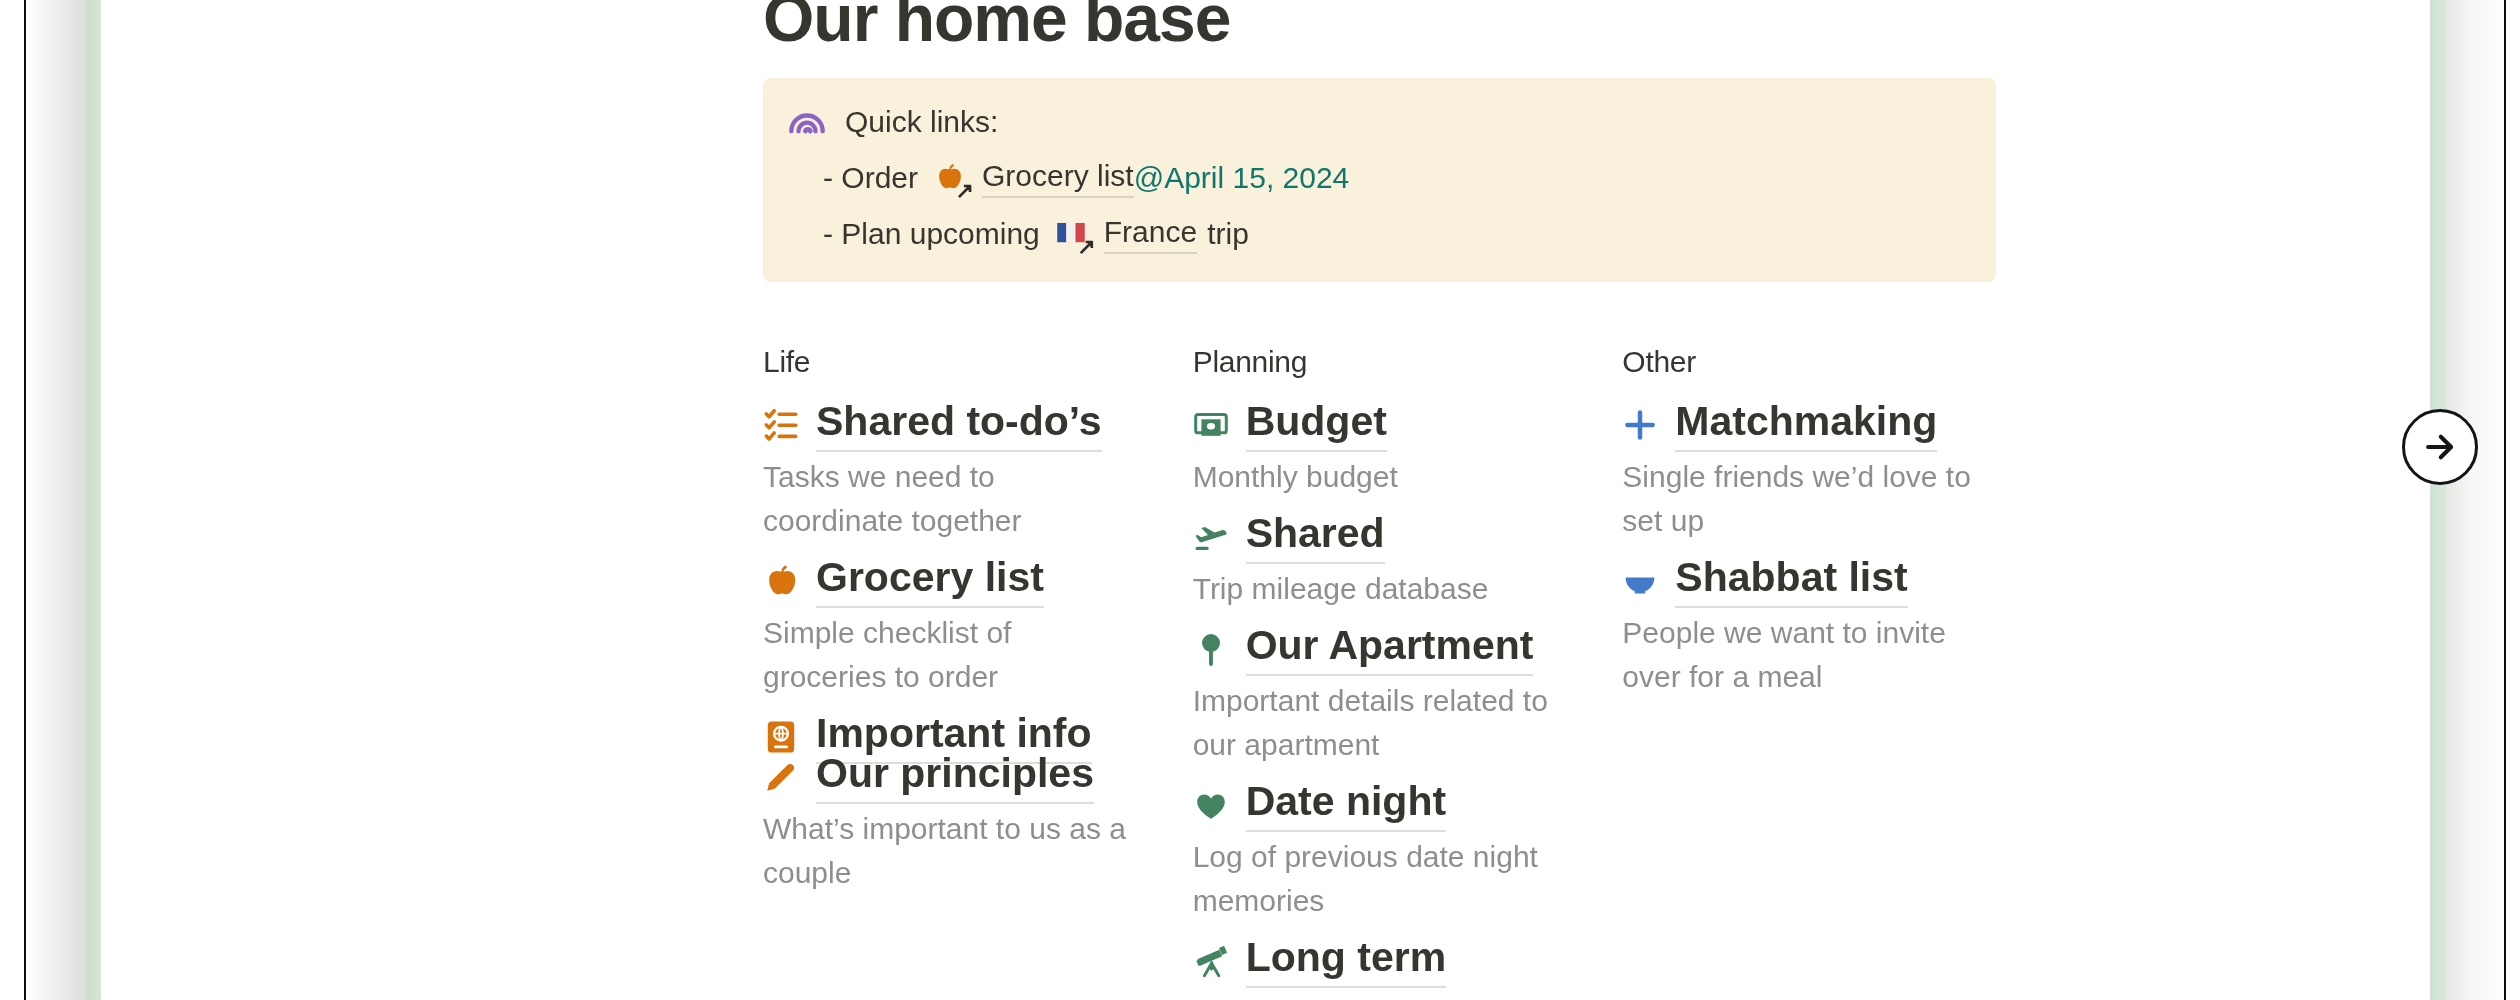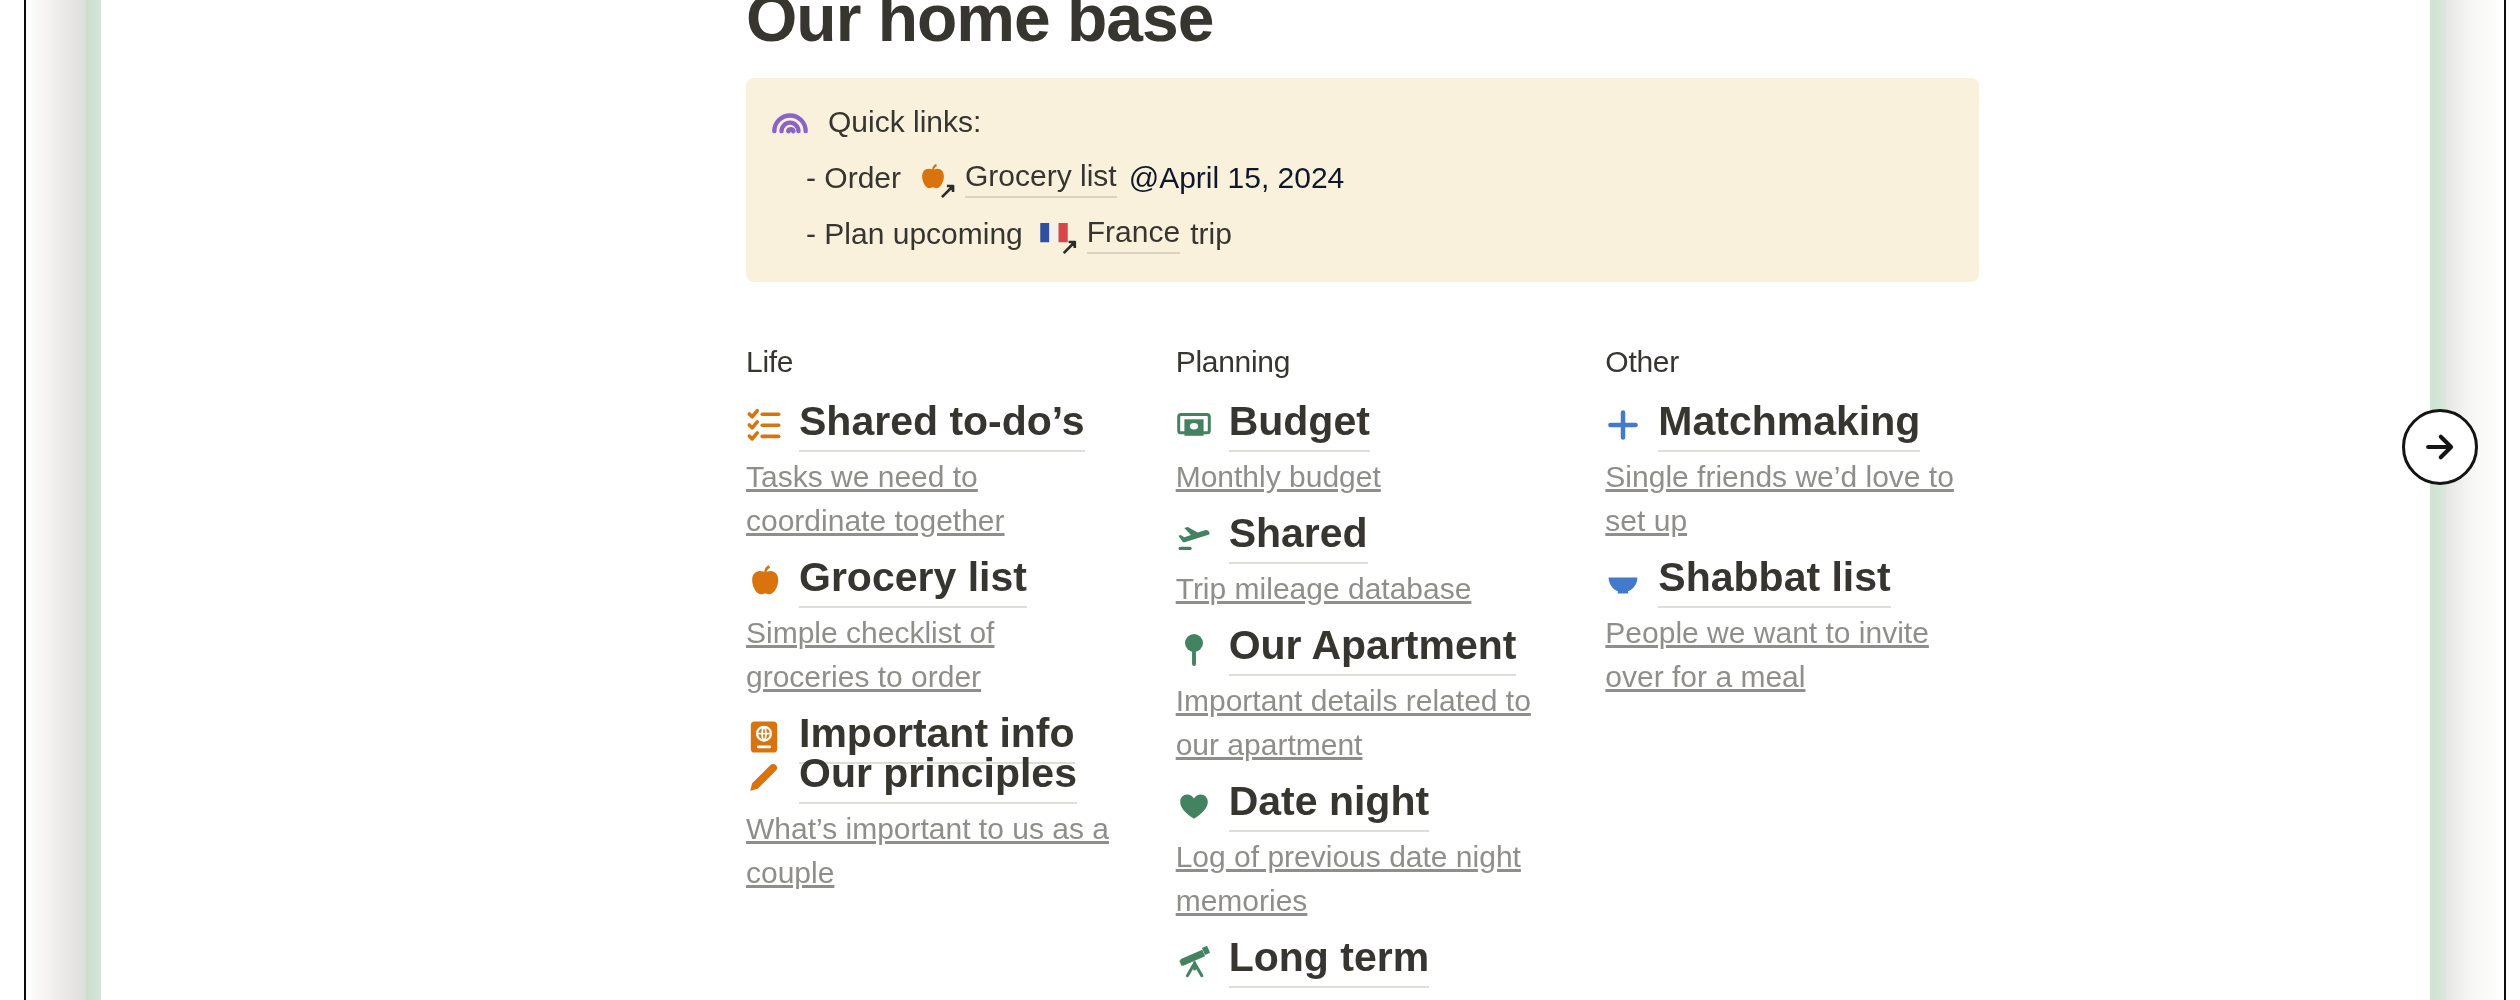--- a/index.html
+++ b/index.html
@@ -15,21 +15,21 @@
   .left-shadow{position:absolute;left:26px;top:0;bottom:0;width:60px;
     background:linear-gradient(to right,#ffffff 0%,#f1f0ee 45%,#dddddb 100%);}
   .left-stripe{position:absolute;left:86px;top:0;bottom:0;width:15px;
     background:linear-gradient(to right,#c9ddcd,#d6e7d9);}
   .right-shadow{position:absolute;left:2404px;top:0;bottom:0;width:26px;
     background:linear-gradient(to right,#ffffff 0%,#eceux 0%,#ebeae8 55%,#d9d9d7 100%);}
   .right-stripe{position:absolute;left:2430px;top:0;bottom:0;width:16px;
     background:linear-gradient(to right,#cfe2d3,#d8e8db);}
   .right-gap{position:absolute;left:2446px;top:0;bottom:0;width:58px;
     background:linear-gradient(to right,#e6e6e4 0%,#f7f7f6 45%,#ffffff 100%);}
-  .page{position:absolute;left:101px;top:0;bottom:0;width:2303px;background:#ffffff;padding-left:27px;}
+  .page{position:absolute;left:118px;top:0;bottom:0;width:2303px;background:#ffffff;padding-left:27px;}
 
   
   .next-button{position:absolute;left:2402px;top:409px;width:76px;height:76px;border-radius:50%;
     background:#ffffff;border:3px solid #141414;box-sizing:border-box;
     display:flex;align-items:center;justify-content:center;cursor:pointer;z-index:30;}
   .next-button svg{width:38px;height:38px;}
 
   
   .content{position:absolute;left:645px;top:0;width:1233px;}
   h1.page-title{margin:-16px 0 0 0;font-size:66px;line-height:1.04;font-weight:700;letter-spacing:-1px;color:#37352f;}
@@ -38,32 +38,32 @@
   .callout{margin-top:25px;background:#faf1dc;border-radius:8px;padding:24px 30px 28px 24px;box-sizing:border-box;}
   .callout-head{display:flex;align-items:flex-start;}
   .callout-head svg{width:40px;height:40px;margin-right:18px;flex:0 0 auto;}
   .callout-heading{font-size:30px;line-height:40px;color:#37352f;}
   .quick-line{display:flex;align-items:center;font-size:30px;color:#37352f;margin:17px 0 0 36px;}
   .quick-prefix{margin-right:12px;white-space:pre;}
   .mini-icon{position:relative;width:32px;height:32px;margin:0 16px 0 4px;flex:0 0 auto;}
   .mini-icon .glyph{width:30px;height:30px;display:block;}
   .mini-icon .link-arrow{position:absolute;right:-8px;bottom:-8px;font-size:22px;font-weight:700;color:#2d2c29;line-height:1;}
   .inline-link{border-bottom:2px solid #d9d2bf;padding-bottom:3px;cursor:pointer;}
-  .mention{color:#0f172a;margin-left:12px;}
+  .mention{color:#0f766e;}
   .suffix{margin-left:10px;}
 
   
   .sections{display:flex;gap:56px;margin-top:57px;}
   .section{flex:1 1 0;min-width:0;}
   h2.section-heading{margin:0 0 20px 0;font-size:30px;line-height:46px;font-weight:400;letter-spacing:-0.3px;color:#37352f;}
   .page-link{display:flex;align-items:center;height:40px;cursor:pointer;}
   .page-link .item-icon{width:36px;height:36px;margin-right:17px;flex:0 0 auto;}
   .page-link .item-icon svg{width:36px;height:36px;display:block;}
   .link-title{font-size:41px;font-weight:700;color:#37352f;border-bottom:2.5px solid #dfddd7;padding-bottom:5px;white-space:nowrap;}
-  .item-desc{font-size:30px;line-height:44px;color:#8f8e8b;margin:10px 0 18px 0;text-decoration:underline;}
+  .item-desc{font-size:30px;line-height:44px;color:#8f8e8b;margin:10px 0 18px 0;}
 </style>
 </head>
 <body>
 
 <div class="prev-card-edge"></div>
 <div class="left-shadow"></div>
 <div class="left-stripe"></div>
 
 <div class="page">
   <div class="content">

